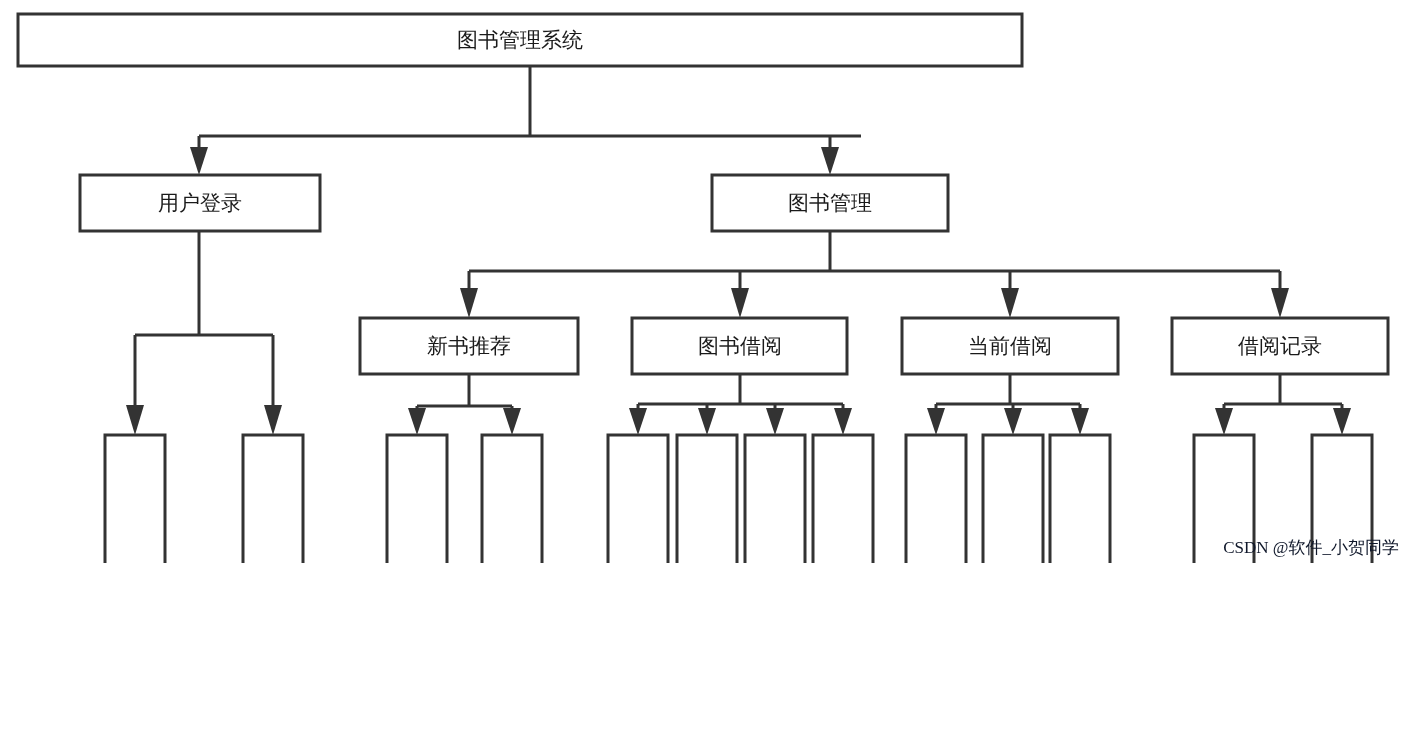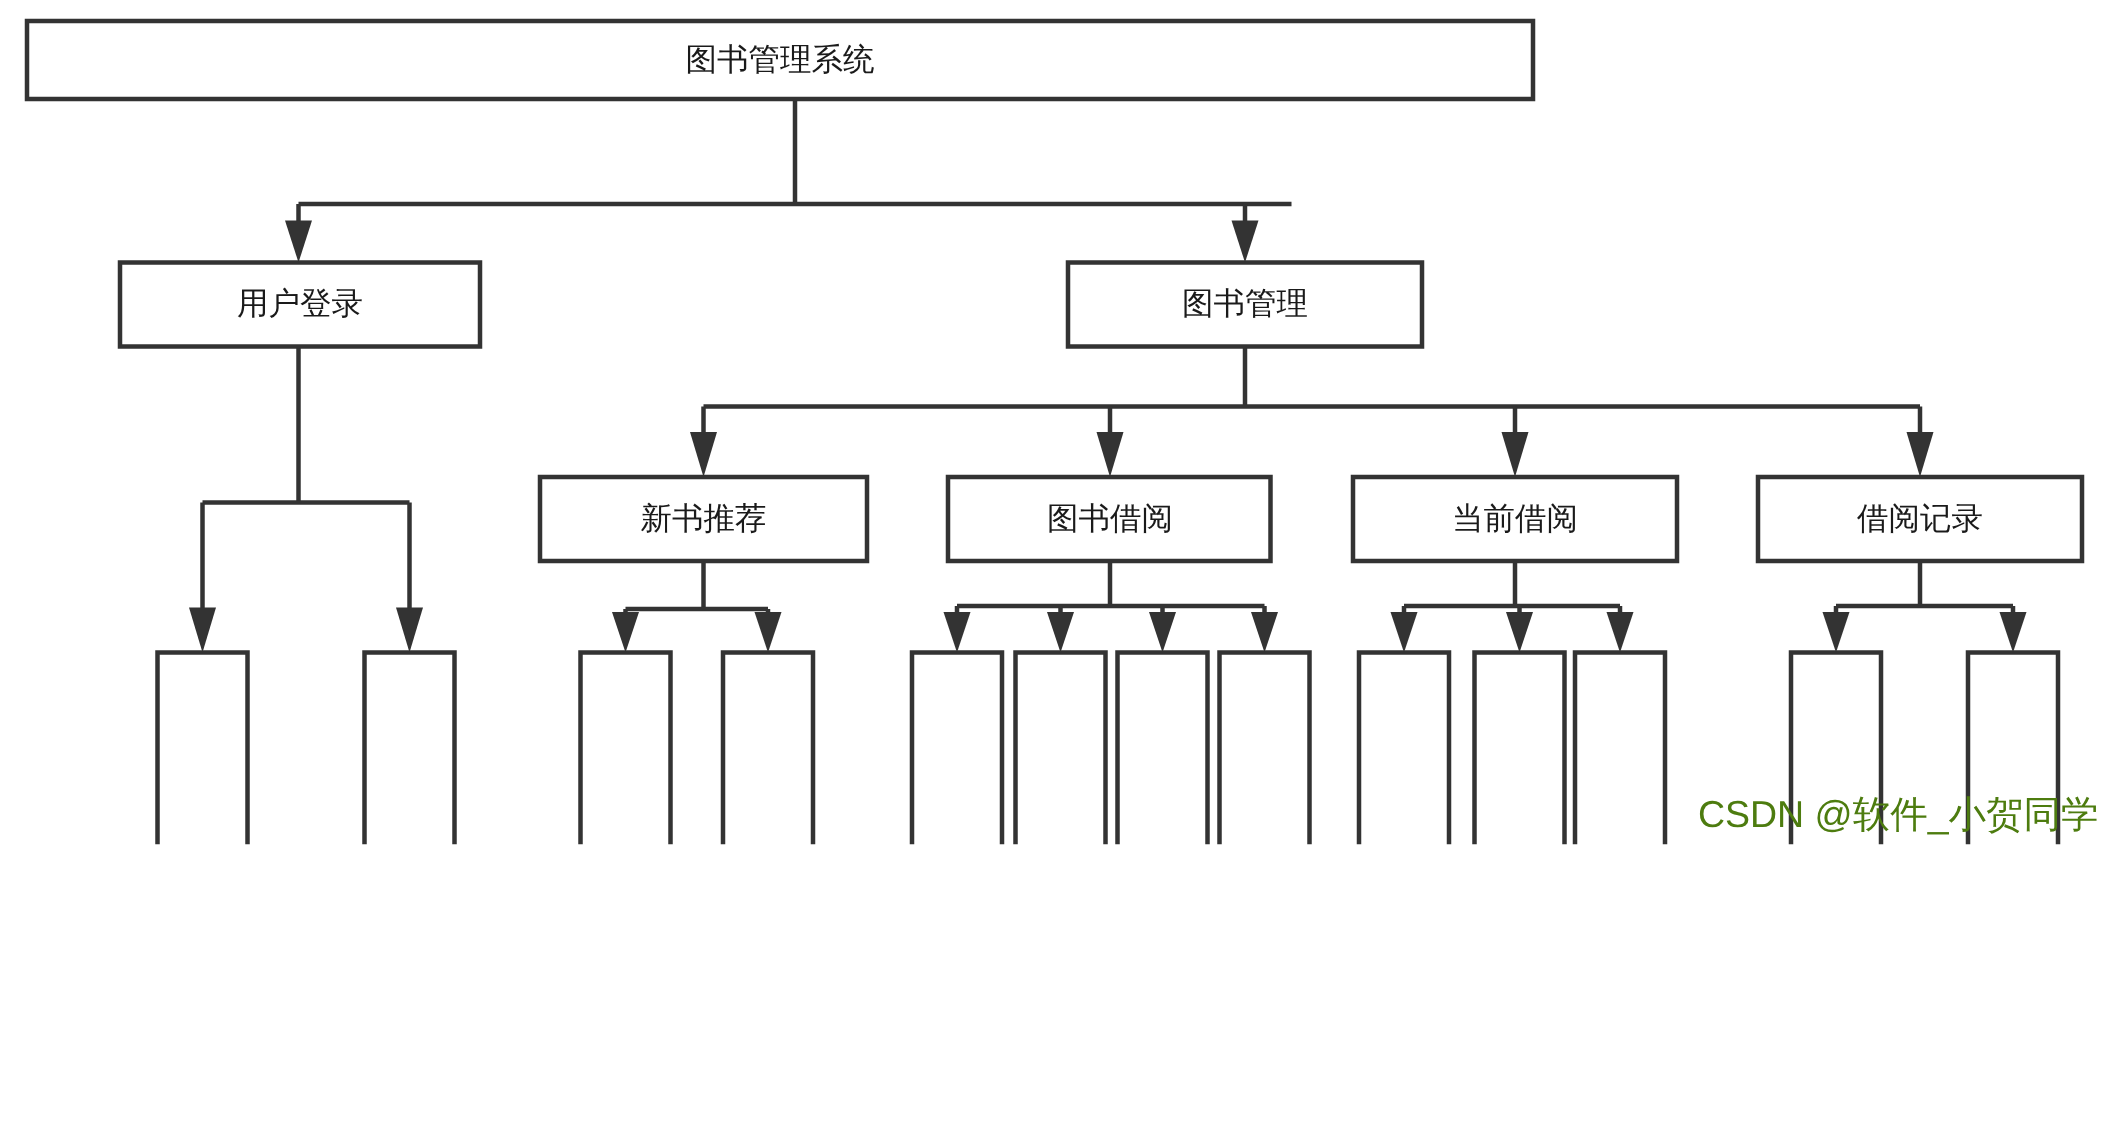--- a/index.html
+++ b/index.html
@@ -57,23 +57,23 @@
     display: flex;
     align-items: center;
     justify-content: center;
     white-space: nowrap;
     user-select: none;
   }
   #watermark {
     position: absolute;
     right: 6px;
     bottom: 4px;
-    font-family: Liberation Sans, sans-serif;
-    font-size: 25px;
-    color: #4d7c0f;
+    font-family: Liberation Serif, serif;
+    font-size: 17px;
+    color: #0f172a;
     white-space: nowrap;
     pointer-events: none;
   }
 </style>
 </head>
 <body>
 
 <div id="stage">
 
   <svg id="diagram-svg" viewBox="0 0 1405 747">

